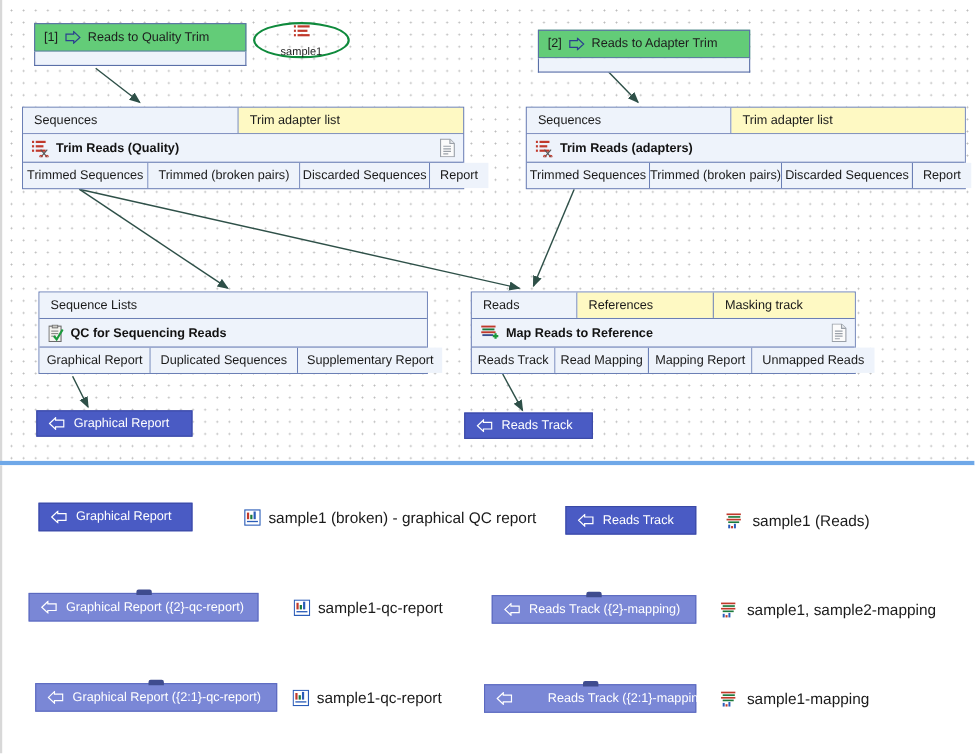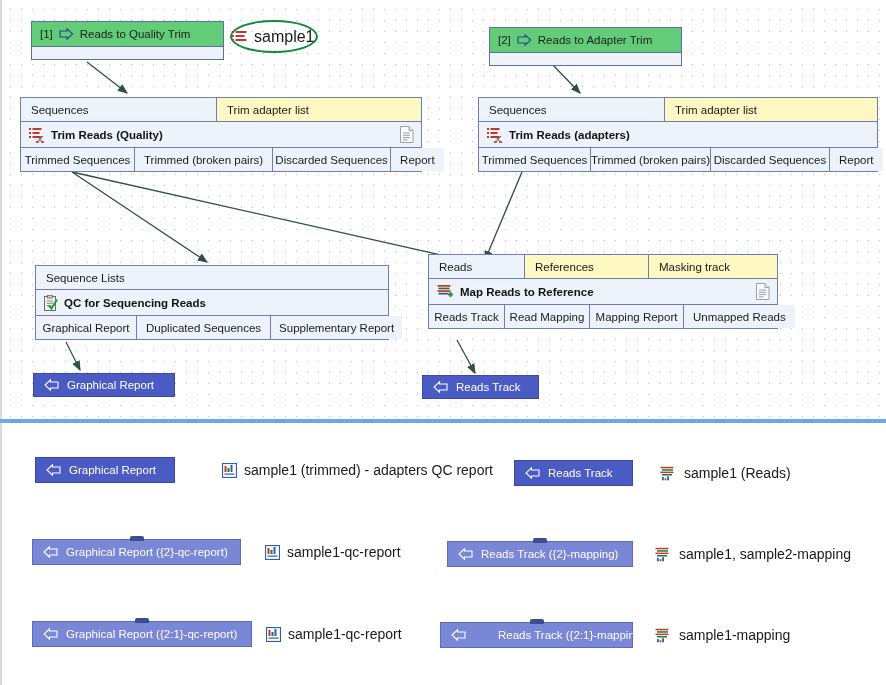--- a/index.html
+++ b/index.html
@@ -95,21 +95,21 @@
   }
 
   
   .oval {
     position: absolute;
     border: 2px solid #0f8a3c;
     border-radius: 50%;
     display: flex; align-items: center; justify-content: flex-start;
     gap: 7px;
     background: transparent;
-    font-size: 16px; color: #1a1a1a;
+    font-size: 10px; color: #1a1a1a; flex-direction: column;
   }
 
   
   .brow { position: absolute; display: flex; align-items: center; }
   .chip {
     position: relative;
     background: #7a87d6;
     border: 1px solid #5b69bf;
     height: 26px;
     display: flex; align-items: center; gap: 8px;
@@ -288,21 +288,21 @@
         </span>
         <span>QC for Sequencing Reads</span>
       </div>
       <div class="outports">
         <div class="outport" style="width:101px;">Graphical Report</div>
         <div class="outport" style="flex:1;">Duplicated Sequences</div>
         <div class="outport" style="width:131px;">Supplementary Report</div>
       </div>
     </div>
 
-    <div class="proc" style="left:426px; top:254px; width:350px;">
+    <div class="proc" style="left:426px; top:265px; width:350px;">
       <div class="ports">
         <div class="port" style="width:96px;">Reads</div>
         <div class="port unconnected" style="width:124px;">References</div>
         <div class="port unconnected" style="flex:1;">Masking track</div>
       </div>
       <div class="title-row">
         <span style="display:inline-flex;">
           <svg width="17" height="15" viewBox="0 0 17 15">
             <rect x="0.5" y="1" width="13" height="1.7" fill="#c0392b"></rect>
             <rect x="1.5" y="3.6" width="11" height="1.7" fill="#1a7a3c"></rect>
@@ -369,21 +369,21 @@
       <div class="blabel" style="margin-left:47px;">
         <span style="display:inline-flex;">
           <svg width="15" height="15" viewBox="0 0 15 15">
             <rect x="0.5" y="0.5" width="14" height="14" fill="#ffffff" stroke="#2a5cb8" stroke-width="1.2"></rect>
             <rect x="2.5" y="3" width="2" height="6" fill="#c0392b"></rect>
             <rect x="5.5" y="5" width="2" height="4" fill="#1a7a3c"></rect>
             <rect x="8.5" y="2" width="2" height="7" fill="#2a5cb8"></rect>
             <rect x="2.5" y="10.5" width="10" height="1.2" fill="#2a5cb8"></rect>
           </svg>
         </span>
-        <span>sample1 (trimmed) - adapters QC report</span>
+        <span>sample1 (broken) - graphical QC report</span>
       </div>
     </div>
 
     <div class="brow" style="left:512px; top:37px;">
       <div class="chip solid" style="width:119px;">
         <span style="display:inline-flex;">
           <svg width="15" height="12" viewBox="0 0 15 12">
               <path d="M14,3 L6.5,3 L6.5,0.8 L1,6 L6.5,11.2 L6.5,9 L14,9 z" fill="none" stroke="#ffffff" stroke-width="1.1"></path>
             </svg>
         </span>
@@ -398,21 +398,21 @@
             <rect x="2" y="8" width="10" height="1.5" fill="#1a7a3c"></rect>
             <rect x="2" y="11" width="1.8" height="3.3" fill="#2a5cb8"></rect>
             <rect x="4.6" y="12.2" width="1.8" height="2.1" fill="#c0392b"></rect>
             <rect x="7.2" y="10.2" width="1.8" height="4.1" fill="#2a5cb8"></rect>
           </svg>
         </span>
         <span>sample1 (Reads)</span>
       </div>
     </div>
 
-    <div class="brow" style="left:30px; top:116px;">
+    <div class="brow" style="left:24px; top:116px;gap:8px;">
       <div class="chip" style="width:209px;">
         <span class="tab"></span>
         <span style="display:inline-flex;">
           <svg width="15" height="12" viewBox="0 0 15 12">
               <path d="M14,3 L6.5,3 L6.5,0.8 L1,6 L6.5,11.2 L6.5,9 L14,9 z" fill="none" stroke="#ffffff" stroke-width="1.1"></path>
             </svg>
         </span>
         <span>Graphical Report ({2}-qc-report)</span>
       </div>
       <div class="blabel" style="margin-left:24px;">

